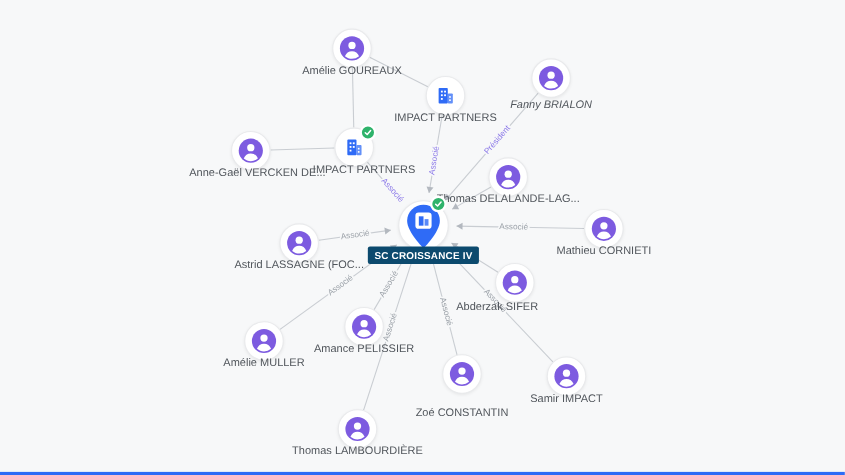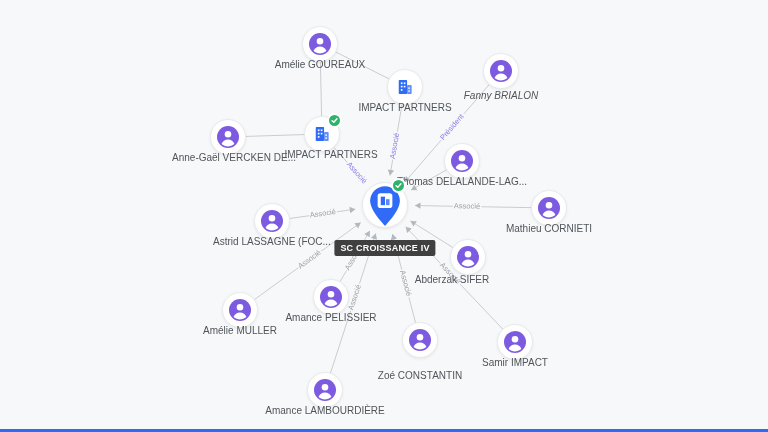--- a/index.html
+++ b/index.html
@@ -204,30 +204,30 @@
   </svg>
     </div>
     <div class="node-label" style="left: 515px; top: 357px; color: rgb(80, 85, 91);">Samir IMPACT</div>
     <div class="node" style="left: 307px; top: 372px;">
       <svg width="24" height="24" viewBox="0 0 24 24">
     <circle cx="12" cy="12" r="11" fill="#7d5be0"></circle>
     <circle cx="12" cy="9.3" r="3.3" fill="#ffffff"></circle>
     <path d="M5.6 19.1c1-3 3.4-4.6 6.4-4.6s5.4 1.6 6.4 4.6A10.9 10.9 0 0 1 12 21.5c-2.4 0-4.6-.9-6.4-2.4z" fill="#ffffff"></path>
   </svg>
     </div>
-    <div class="node-label" style="left: 325px; top: 405px; color: rgb(80, 85, 91);">Amance LAMBOURDIÈRE</div>
+    <div class="node-label" style="left: 325px; top: 405px; color: rgb(80, 85, 91);">Thomas LAMBOURDIÈRE</div>
     <div class="center-wrap" style="left: 355px; top: 175px;">
       <div class="center-circle"></div>
       <div class="center-pin"><svg width="34" height="44" viewBox="0 0 24 30">
   <path d="M12 1C6.2 1 1.5 5.6 1.5 11.3 1.5 18.6 12 29 12 29s10.5-10.4 10.5-17.7C22.5 5.6 17.8 1 12 1z" fill="#2f6bf6"></path>
   <rect x="6.8" y="6" width="10.4" height="10.4" rx="2" fill="#ffffff"></rect>
   <rect x="9" y="8.4" width="3" height="6" fill="#2f6bf6"></rect>
   <rect x="12.7" y="10.2" width="2.5" height="4.2" fill="#2f6bf6" opacity="0.8"></rect>
 </svg></div>
       <div class="badge" style="left: 36px; top: 3px; background: rgb(47, 179, 107);">
         <svg width="7" height="7" viewBox="0 0 10 10">
     <path d="M1.5 5.2 L4 7.6 L8.5 2.4" stroke="#ffffff" stroke-width="2" fill="none" stroke-linecap="round" stroke-linejoin="round"></path>
         </svg>
       </div>
     </div>
-    <div class="center-label" style="left: 385px; top: 240px; background: #404040; text-align: center;">SC CROISSANCE IV</div>
+    <div class="center-label" style="left: 385px; top: 224px; background: #0c4a6e; text-align: center;">SC CROISSANCE IV</div>
   </div>
 <div id="bottom-bar" style="background: rgb(46, 107, 246);"></div>
 
 </body></html>

